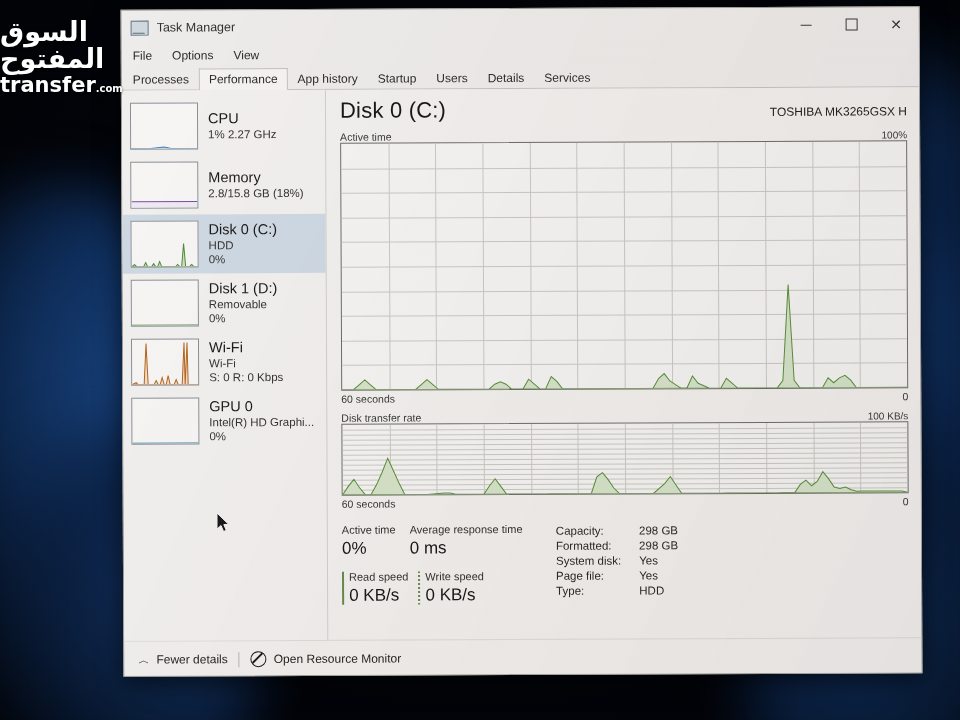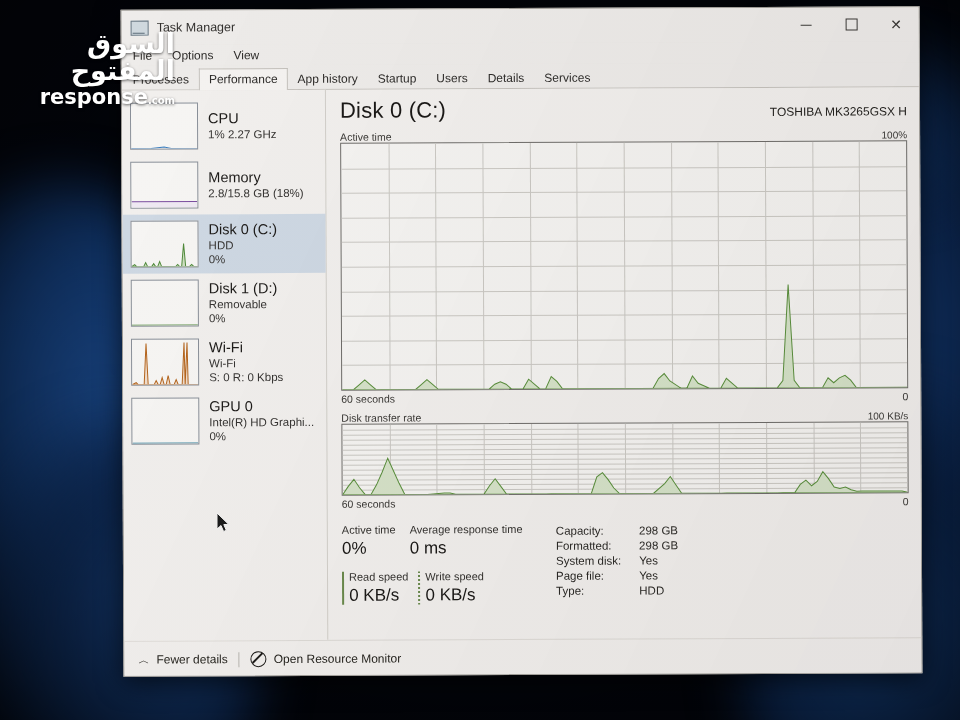--- a/index.html
+++ b/index.html
@@ -20,21 +20,21 @@
       background:radial-gradient(ellipse at 35% 45%,#1a4e95 0%,#103268 38%,rgba(5,14,34,0) 74%);}
   .b4{width:330px;height:520px;right:-110px;top:380px;
       background:radial-gradient(ellipse at 40% 50%,#17488c 0%,#0d2a57 42%,rgba(4,12,30,0) 75%);}
   .b5{width:260px;height:200px;right:-60px;top:0px;
       background:radial-gradient(ellipse at 40% 70%,#14407f 0%,rgba(4,12,30,0) 70%);}
   .vign{position:absolute;inset:0;background:
       radial-gradient(ellipse at 50% 45%,rgba(0,0,0,0) 30%,rgba(0,0,0,.55) 100%);}
 
   
   #wm{position:absolute;left:0;top:18px;width:175px;z-index:60;
-      text-align:right;pointer-events:none;margin-top:12px;}
+      text-align:left;pointer-events:none;}
   #wm .ar{font-family:"DejaVu Sans",sans-serif;font-size:27px;font-weight:bold;
       color:#fff;letter-spacing:0px;line-height:1;direction:rtl;
       text-shadow:0 1px 3px rgba(0,0,0,.6);}
   #wm .lat{font-family:"DejaVu Sans",sans-serif;font-size:21px;font-weight:bold;
       color:#fff;line-height:1.25;text-shadow:0 1px 3px rgba(0,0,0,.6);}
   #wm .lat .dot{font-size:10px;font-weight:bold;}
 
   
   #win{position:absolute;left:122px;top:8px;width:797px;height:665px;
     background:#ebe9e6;border:1px solid #9b9893;
@@ -407,18 +407,18 @@
     <div class="fbtn">
       <span class="rmicon"></span>
       <span>Open Resource Monitor</span>
     </div>
   </div>
 
 </div>
 
 <div id="wm">
   <div class="ar">السوق المفتوح</div>
-  <div class="lat"><span>response</span><span class="dot">.com</span></div>
+  <div class="lat"><span>transfer</span><span class="dot">.com</span></div>
 </div>
 
 <svg id="cursor" width="15" height="22" viewBox="0 0 15 22">
   <polygon points="0,0 0,16 4,12.5 6.6,18.5 9.3,17.3 6.8,11.6 11.6,11.3" fill="#1a1a1a" stroke="#f2f2f2" stroke-width="1"></polygon>
 </svg>
 
 </body></html>

